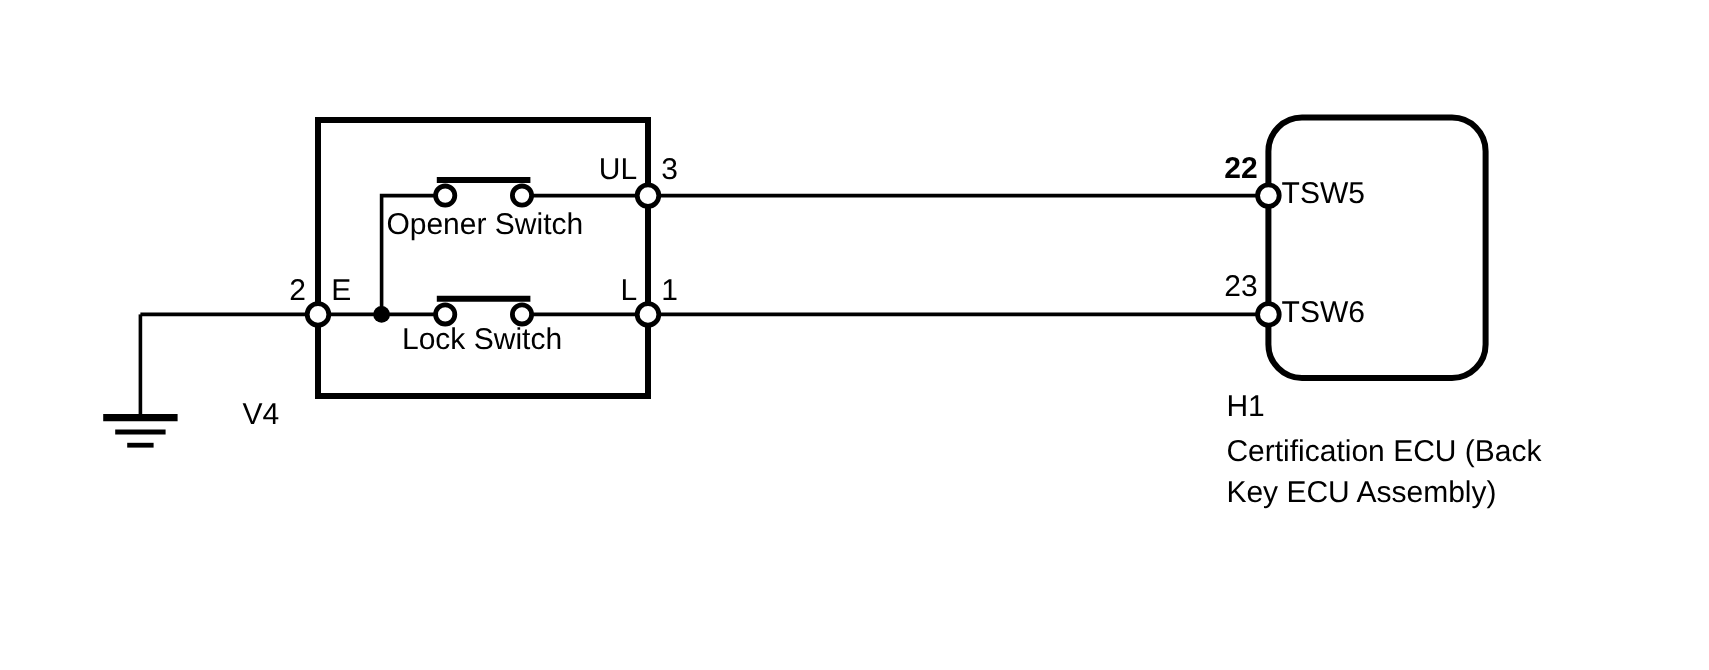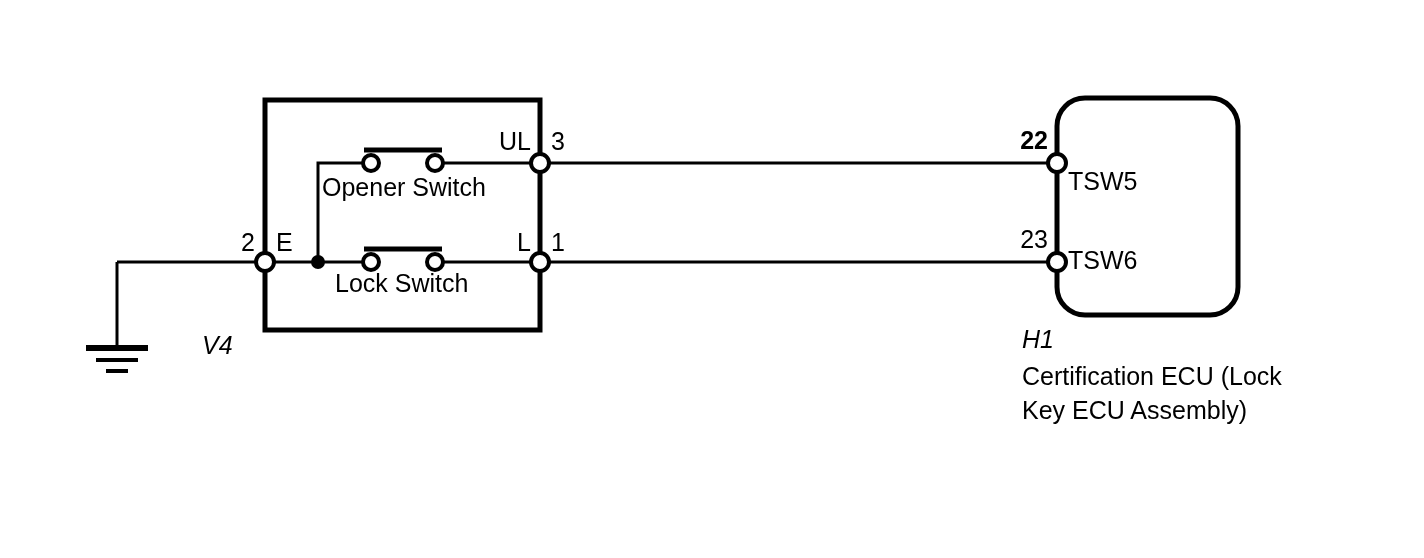--- a/index.html
+++ b/index.html
@@ -37,21 +37,20 @@
     font-size: 25px;
   }
   .t-pin {
     font-size: 25px;
   }
   .t-switch-label {
     font-size: 25px;
   }
   .t-code {
     font-size: 25px;
-    font-style: italic;
   }
   .t-name {
     font-size: 25px;
   }
   .anchor-end {
     transform: translateX(-100%);
   }
 </style>
 </head>
 <body>
@@ -104,22 +103,22 @@
   <div class="diag-text t-pin anchor-end" style="left:255px; top:230px;">2</div>
   <div class="diag-text t-pin" style="left:551px; top:129px;">3</div>
   <div class="diag-text t-pin" style="left:551px; top:230px;">1</div>
 
   <div class="diag-text t-switch-label" style="left:322px; top:175px;">Opener Switch</div>
   <div class="diag-text t-switch-label" style="left:335px; top:271px;">Lock Switch</div>
 
   <div class="diag-text t-pin anchor-end" style="left:1048px; top:128px;font-weight:bold;">22</div>
   <div class="diag-text t-pin anchor-end" style="left:1048px; top:227px;">23</div>
 
-  <div class="diag-text t-term" style="left:1068px; top:149px;margin-top:20px;">TSW5</div>
+  <div class="diag-text t-term" style="left:1068px; top:149px;">TSW5</div>
   <div class="diag-text t-term" style="left:1068px; top:248px;">TSW6</div>
 
   <div class="diag-text t-code" style="left:202px; top:333px;">V4</div>
 
   <div class="diag-text t-code" style="left:1022px; top:327px;">H1</div>
-  <div class="diag-text t-name" style="left:1022px; top:364px;">Certification ECU (Lock</div>
+  <div class="diag-text t-name" style="left:1022px; top:364px;">Certification ECU (Back</div>
   <div class="diag-text t-name" style="left:1022px; top:398px;">Key ECU Assembly)</div>
 
 </div>
 
 </body></html>

